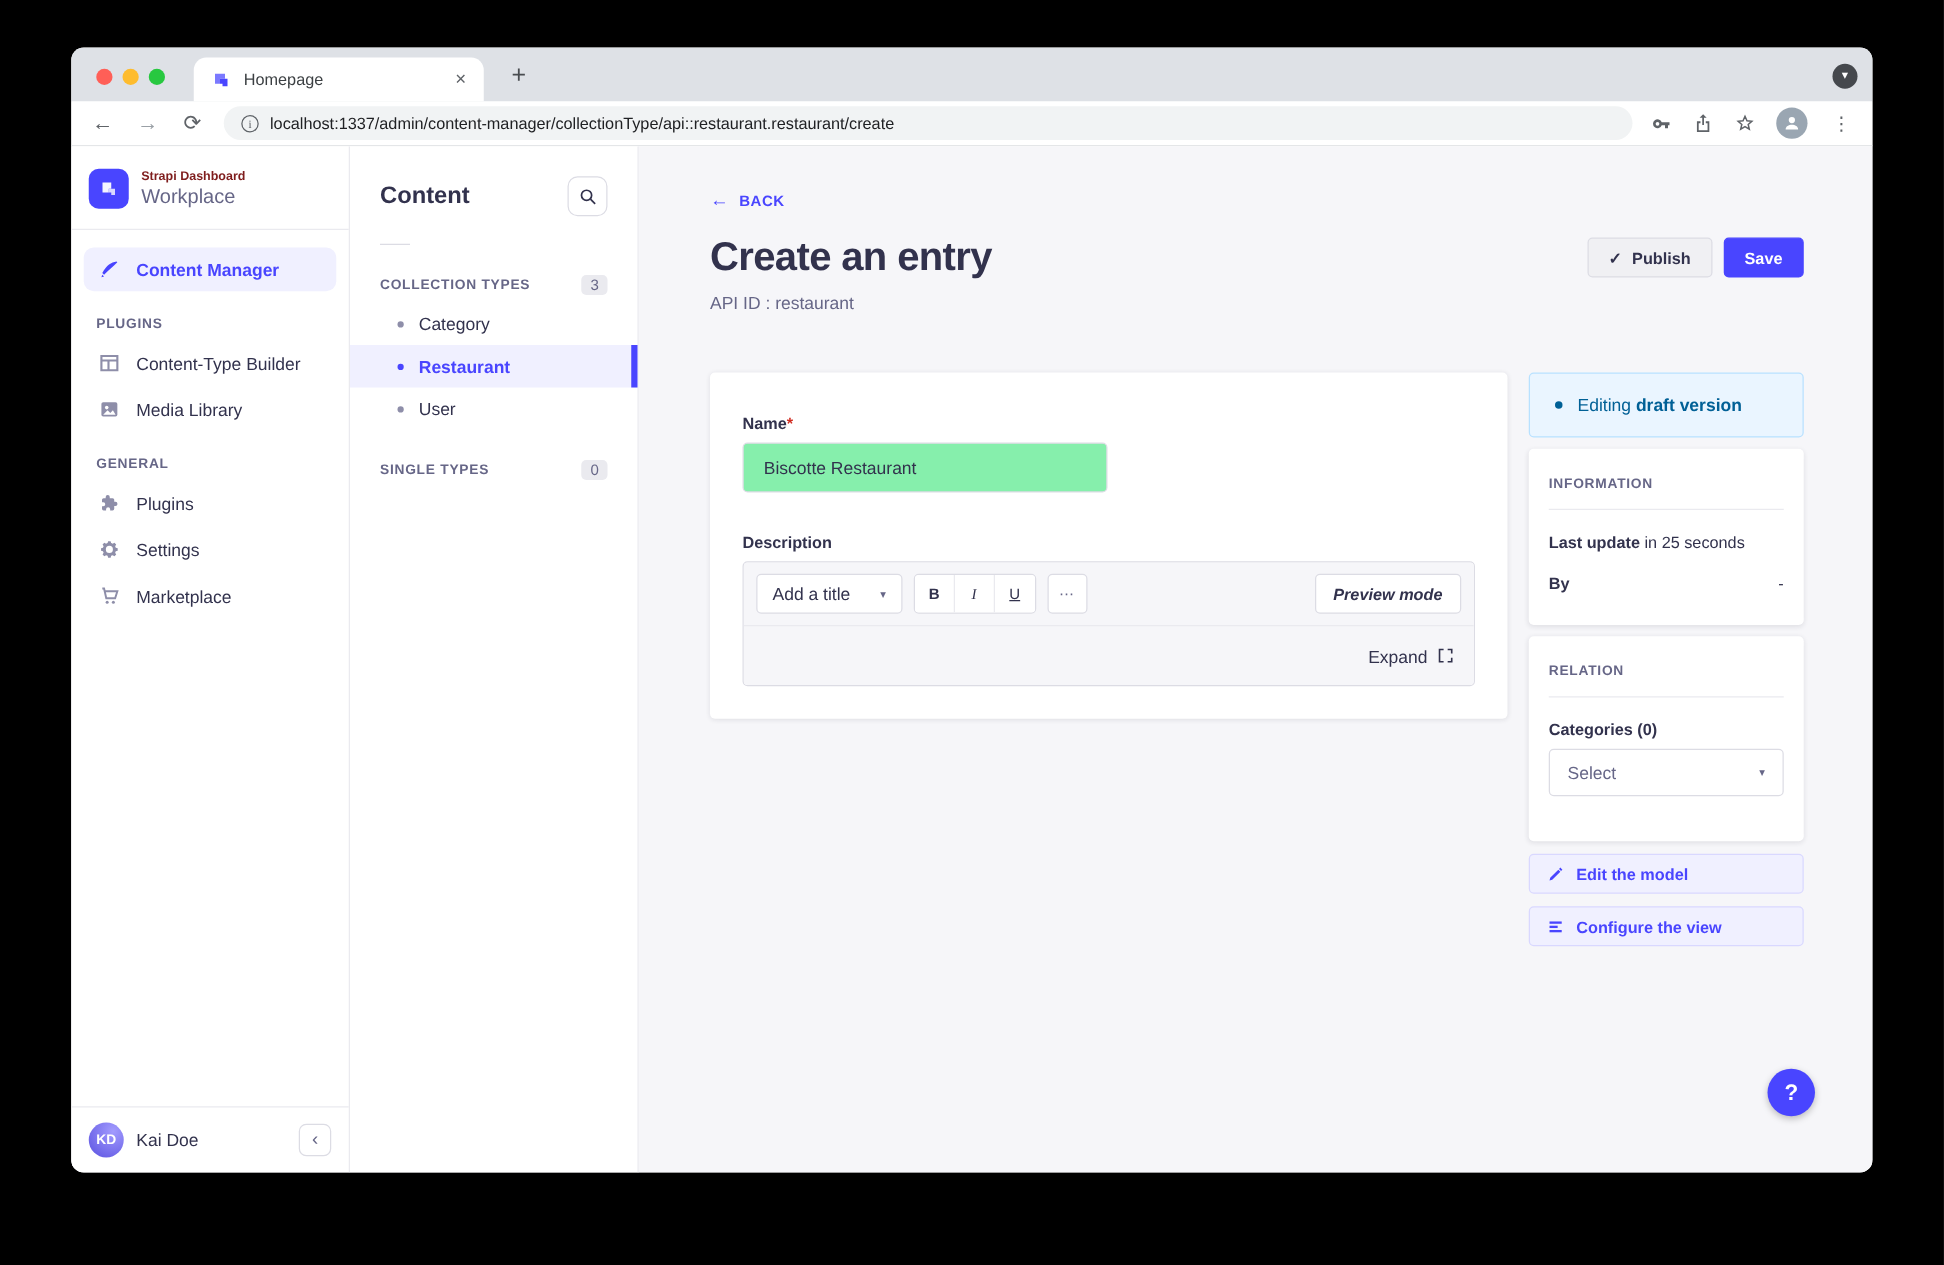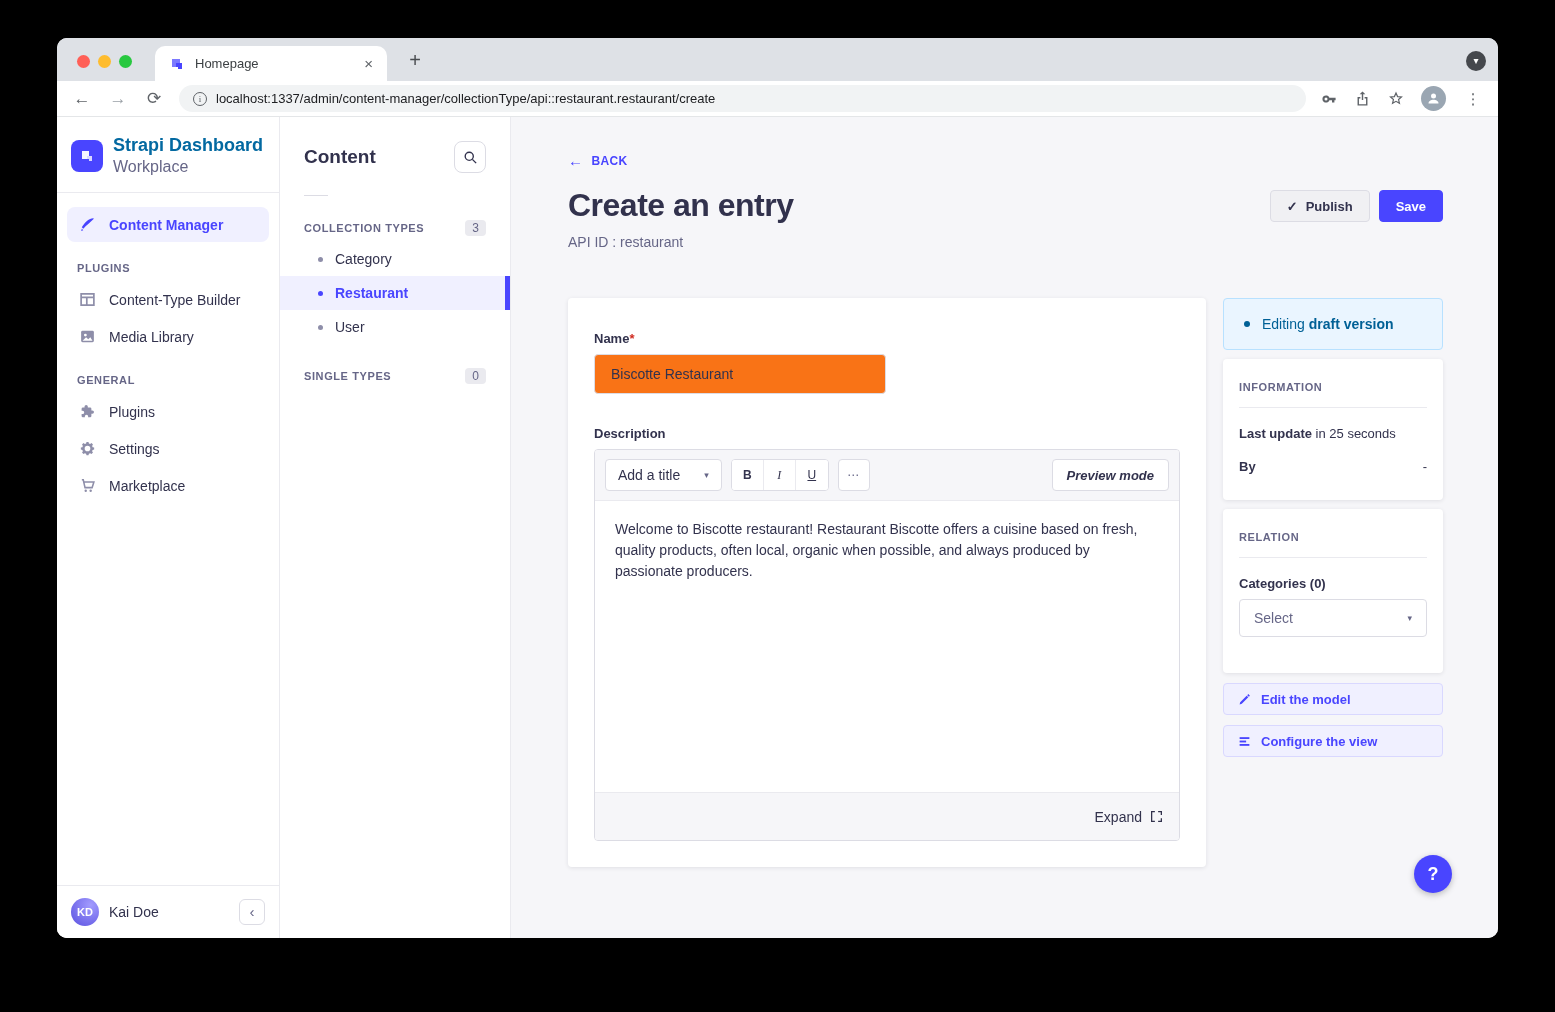--- a/index.html
+++ b/index.html
@@ -26,21 +26,21 @@
   .right-ics svg { display:block; }
   .chrome-avatar { width:25px; height:25px; border-radius:50%; background:#9aa6b2; display:flex; align-items:center; justify-content:center; }
 
   
   .app { flex:1; display:flex; background:#f6f6f9; overflow:hidden; }
 
   
   .sidebar { width:223px; background:#fff; border-right:1px solid #eaeaef; display:flex; flex-direction:column; flex:none; }
   .brand { display:flex; align-items:center; gap:10px; padding:18px 14px 16px 14px; }
   .brand-logo { width:32px; height:32px; border-radius:8px; background:#4945ff; display:flex; align-items:center; justify-content:center; flex:none; }
-  .brand-name { font-size:18px; font-weight:bold; color:#0369a1; }
+  .brand-name { font-size:10px; font-weight:bold; color:#7f1d1d; }
   .brand-sub { font-size:16px; color:#666687; margin-top:2px; }
   .sb-divider { height:1px; background:#eaeaef; }
   .sb-nav { padding:14px 10px; }
   .sb-item { display:flex; align-items:center; gap:12px; padding:9px 10px; border-radius:8px; font-size:14px; color:#32324d; margin-bottom:2px; }
   .sb-item.active { background:#f0f0ff; color:#4945ff; font-weight:bold; }
   .sb-item .ic { width:20px; text-align:center; color:#8e8ea9; flex:none; display:flex; justify-content:center; }
   .sb-item.active .ic { color:#4945ff; }
   .sb-section { font-size:11px; font-weight:bold; letter-spacing:0.6px; color:#666687; padding:18px 10px 8px 10px; }
   .sb-footer { margin-top:auto; border-top:1px solid #eaeaef; padding:12px 14px; display:flex; align-items:center; gap:10px; }
   .kd-avatar { width:28px; height:28px; border-radius:50%; background:radial-gradient(circle at 70% 25%, #a29bfe, #5a51e0); color:#fff; font-size:11px; font-weight:bold; display:flex; align-items:center; justify-content:center; flex:none; }
@@ -71,21 +71,21 @@
   .page-sub { font-size:14px; color:#666687; margin-top:10px; }
   .head-actions { display:flex; gap:9px; margin-top:3px; }
   .btn { height:32px; border-radius:4px; font-size:13px; font-weight:bold; display:flex; align-items:center; gap:8px; padding:0 16px; }
   .btn.secondary { background:#f0f0f3; border:1px solid #dcdce4; color:#32324d; }
   .btn.primary { background:#4945ff; border:1px solid #4945ff; color:#fff; }
 
   .body-row { display:flex; gap:17px; margin-top:48px; align-items:flex-start; }
   .form-card { width:652px; background:#fff; border-radius:4px; box-shadow:0 1px 4px rgba(33,33,52,0.1); padding:33px 26px 26px 26px; }
   .field-label { font-size:13px; font-weight:bold; color:#32324d; }
   .req { color:#d02b20; }
-  .text-input { margin-top:8px; width:292px; height:40px; border:1px solid #dcdce4; border-radius:4px; font-size:14px; color:#32324d; padding:0 16px; font-family:"Liberation Sans", sans-serif; background:#f97316; }
+  .text-input { margin-top:8px; width:292px; height:40px; border:1px solid #dcdce4; border-radius:4px; font-size:14px; color:#32324d; padding:0 16px; font-family:"Liberation Sans", sans-serif; background:#86efac; }
   .desc-label { margin-top:32px; }
   .editor { margin-top:8px; border:1px solid #dcdce4; border-radius:4px; overflow:hidden; }
   .ed-toolbar { background:#f6f6f9; padding:9px 10px; display:flex; align-items:center; gap:9px; }
   .ed-select { background:#fff; border:1px solid #dcdce4; border-radius:4px; height:32px; display:flex; align-items:center; gap:24px; padding:0 12px; font-size:14px; color:#32324d; }
   .ed-caret { font-size:9px; color:#666687; }
   .ed-group { display:flex; background:#fff; border:1px solid #dcdce4; border-radius:4px; height:32px; overflow:hidden; }
   .ed-btn { width:32px; display:flex; align-items:center; justify-content:center; font-size:12px; color:#32324d; border-right:1px solid #eaeaef; background:#fff; }
   .ed-btn:last-child { border-right:none; }
   .ed-btn.b { font-weight:bold; }
   .ed-btn.i { font-style:italic; font-family:"Liberation Serif", serif; }
@@ -323,21 +323,20 @@
                 <span class="ed-caret">▾</span>
               </div>
               <div class="ed-group">
                 <div class="ed-btn b">B</div>
                 <div class="ed-btn i">I</div>
                 <div class="ed-btn u">U</div>
               </div>
               <div class="ed-more">⋯</div>
               <div class="ed-preview">Preview mode</div>
             </div>
-            <div class="ed-content">Welcome to Biscotte restaurant! Restaurant Biscotte offers a cuisine based on fresh, quality products, often local, organic when possible, and always produced by passionate producers.</div>
             <div class="ed-footer">
               <div class="expand">
                 <span>Expand</span>
                 <svg width="13" height="13" viewBox="0 0 24 24">
                   <path d="M3 9V3h6M15 3h6v6M21 15v6h-6M9 21H3v-15" fill="none" stroke="#32324d" stroke-width="2.4" stroke-dasharray="0"></path>
                 </svg>
               </div>
             </div>
           </div>
         </div>

